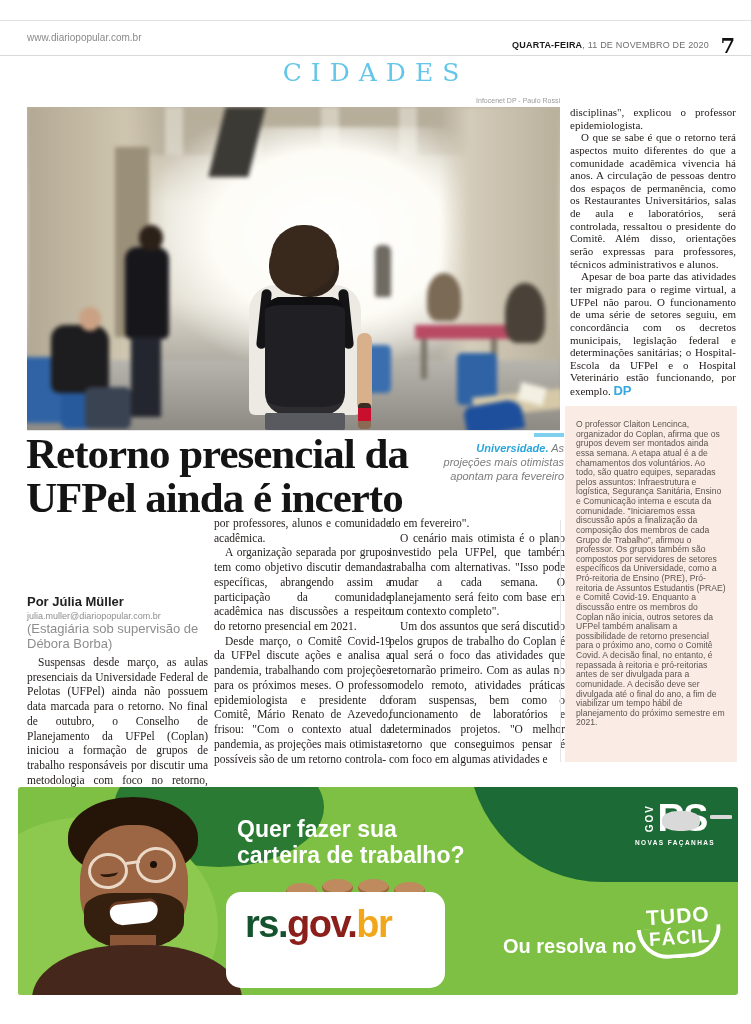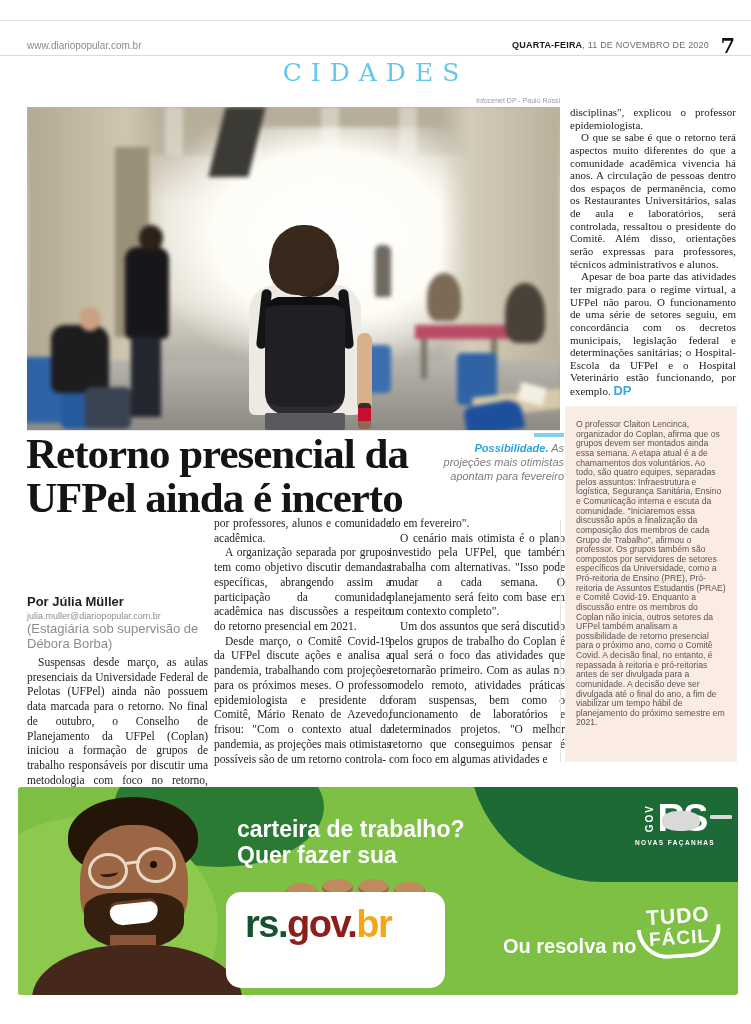--- a/index.html
+++ b/index.html
@@ -1,21 +1,21 @@
 <!DOCTYPE html>
 <html><head>
 <meta charset="utf-8">
 <style>
   * { margin:0; padding:0; box-sizing:border-box; }
   body { background:#fff; font-family:"Liberation Serif", serif; }
   .page { position:relative; width:751px; height:1024px; background:#fff; overflow:hidden; }
 
   
   .rule-top { position:absolute; left:0; top:20px; width:751px; height:1px; background:#e2e2e2; }
-  .hdr-url { position:absolute; left:27px; top:40px; font-family:"Liberation Sans",sans-serif;
+  .hdr-url { position:absolute; left:27px; top:32px; font-family:"Liberation Sans",sans-serif;
              font-size:10px; color:#8a8a8a; }
   .hdr-date { position:absolute; right:42px; top:40px; font-family:"Liberation Sans",sans-serif;
               font-size:9px; color:#6f6f6f; letter-spacing:.2px; }
   .hdr-date b { color:#1a1a1a; }
   .hdr-page { position:absolute; right:16px; top:33px; font-family:"DejaVu Serif",serif;
               font-size:21px; font-weight:bold; color:#111; }
   .rule-hdr { position:absolute; left:0; top:55px; width:751px; height:1px; background:#d9d9d9; }
   .section-title { position:absolute; left:0; top:58px; width:751px; text-align:center;
               font-family:"DejaVu Serif",serif; font-size:25px; color:#64c6e8; letter-spacing:9px; }
 
@@ -216,21 +216,21 @@
     <p><span>Apesar de boa parte das atividades ter migrado para o regime virtual, a UFPel não parou. O funcionamento de uma série de setores seguiu, em concordância com os decretos municipais, legislação federal e determinações sanitárias; o Hospital-Escola da UFPel e o Hospital Veterinário estão funcionando, por exemplo. </span><span class="dp-tag">DP</span></p>
   </div>
 
   <div class="sidebar">
     <div class="sb-body">O professor Claiton Lencinca, organizador do Coplan, afirma que os grupos devem ser montados ainda essa semana. A etapa atual é a de chamamentos dos voluntários. Ao todo, são quatro equipes, separadas pelos assuntos: Infraestrutura e logística, Segurança Sanitária, Ensino e Comunicação interna e escuta da comunidade. "Iniciaremos essa discussão após a finalização da composição dos membros de cada Grupo de Trabalho", afirmou o professor. Os grupos também são compostos por servidores de setores específicos da Universidade, como a Pró-reitoria de Ensino (PRE), Pró-reitoria de Assuntos Estudantis (PRAE) e Comitê Covid-19. Enquanto a discussão entre os membros do Coplan não inicia, outros setores da UFPel também analisam a possibilidade de retorno presencial para o próximo ano, como o Comitê Covid. A decisão final, no entanto, é repassada à reitoria e pró-reitorias antes de ser divulgada para a comunidade.  A decisão deve ser divulgada até o final do ano, a fim de viabilizar um tempo hábil de planejamento do próximo semestre em 2021.</div>
   </div>
 
   <h1 class="headline">Retorno presencial da UFPel ainda é incerto</h1>
   <div class="caption">
     <span class="cap-bar"></span>
-    <b>Possibilidade.</b><span> As projeções mais otimistas apontam para fevereiro</span>
+    <b>Universidade.</b><span> As projeções mais otimistas apontam para fevereiro</span>
   </div>
 
   <div class="byline">
     <div class="by-name">Por Júlia Müller</div>
     <div class="by-email">julia.muller@diariopopular.com.br</div>
     <div class="by-note">(Estagiária sob supervisão de Débora Borba)</div>
   </div>
 
   <div class="bodycol col1">
     <p class="ind">Suspensas desde março, as aulas presenciais da Universidade Federal de Pelotas (UFPel) ainda não possuem data marcada para o retorno. No final de outubro, o Conselho de Planejamento da UFPel (Coplan) iniciou a formação de grupos de trabalho responsáveis por discutir uma metodologia com foco no retorno,  formados</p>
@@ -260,22 +260,22 @@
       <div class="man-glass-l"></div>
       <div class="man-glass-r"></div>
       <div class="man-bridge"></div>
       <div class="man-wink"></div>
       <div class="man-eye"></div>
       <div class="man-neck"></div>
       <div class="man-shirt"></div>
     </div>
 
     <div class="ad-q">
+      <div>Quer fazer sua</div>
       <div>carteira de trabalho?</div>
-      <div>Quer fazer sua</div>
     </div>
 
     <div class="finger" style="left:268px; top:96px;"></div>
     <div class="finger" style="left:304px; top:92px;"></div>
     <div class="finger" style="left:340px; top:92px;"></div>
     <div class="finger" style="left:376px; top:95px;"></div>
 
     <div class="ad-card">
       <div class="site-url">
         <span class="seg-rs">rs.</span><span class="seg-gov">gov.</span><span class="seg-br">br</span>

